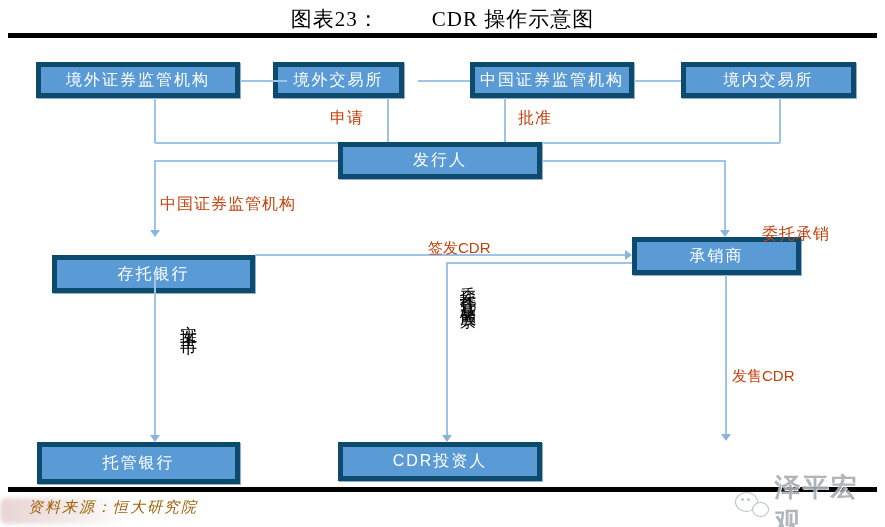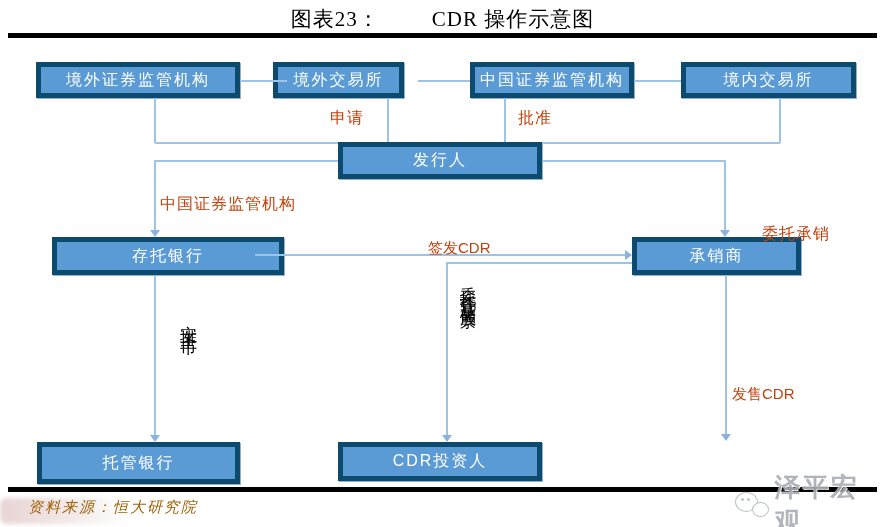--- a/index.html
+++ b/index.html
@@ -95,21 +95,21 @@
     <span>境内交易所</span>
   </div>
   <div class="node" style="left:470px;top:62px;width:164px;height:36px;">
     <span>中国证券监管机构</span>
   </div>
 
   <div class="node" style="left:338px;top:142px;width:204px;height:37px;">
     <span>发行人</span>
   </div>
 
-  <div class="node" style="left:52px;top:237px;width:232px;height:38px;">
+  <div class="node" style="left:52px;top:255px;width:203px;height:38px;">
     <span>存托银行</span>
   </div>
   <div class="node" style="left:632px;top:237px;width:169px;height:38px;">
     <span>承销商</span>
   </div>
 
   <div class="node" style="left:37px;top:442px;width:203px;height:42px;">
     <span>托管银行</span>
   </div>
   <div class="node" style="left:338px;top:442px;width:204px;height:39px;">
@@ -146,21 +146,21 @@
   <div class="arrow-down" style="left:150px;top:435px;"></div>
 
   <div class="vline" style="left:725px;top:275px;height:160px;"></div>
   <div class="arrow-down" style="left:721px;top:434px;"></div>
 
   <div class="lbl" style="left:330px;top:108px;">申请</div>
   <div class="lbl" style="left:518px;top:108px;">批准</div>
   <div class="lbl" style="left:160px;top:194px;">中国证券监管机构</div>
   <div class="lbl" style="left:762px;top:184px;margin-top:40px;">委托承销</div>
   <div class="lbl lbl-sm" style="left:428px;top:239px;">签发CDR</div>
-  <div class="lbl lbl-sm" style="left:732px;top:385px;">发售CDR</div>
+  <div class="lbl lbl-sm" style="left:732px;top:367px;">发售CDR</div>
   <div class="vtext" style="left:177px;top:312px;font-size:17px;">安排上市</div>
   <div class="vtext" style="left:457px;top:274px;">委托托管基础股票</div>
 
   <div class="rule rule-bottom"></div>
   <div class="wm-left"></div>
   <div class="source">资料来源：恒大研究院</div>
 
   <div class="wm-right">
     <div class="wx-icon">
       <div class="wx-big"></div>

